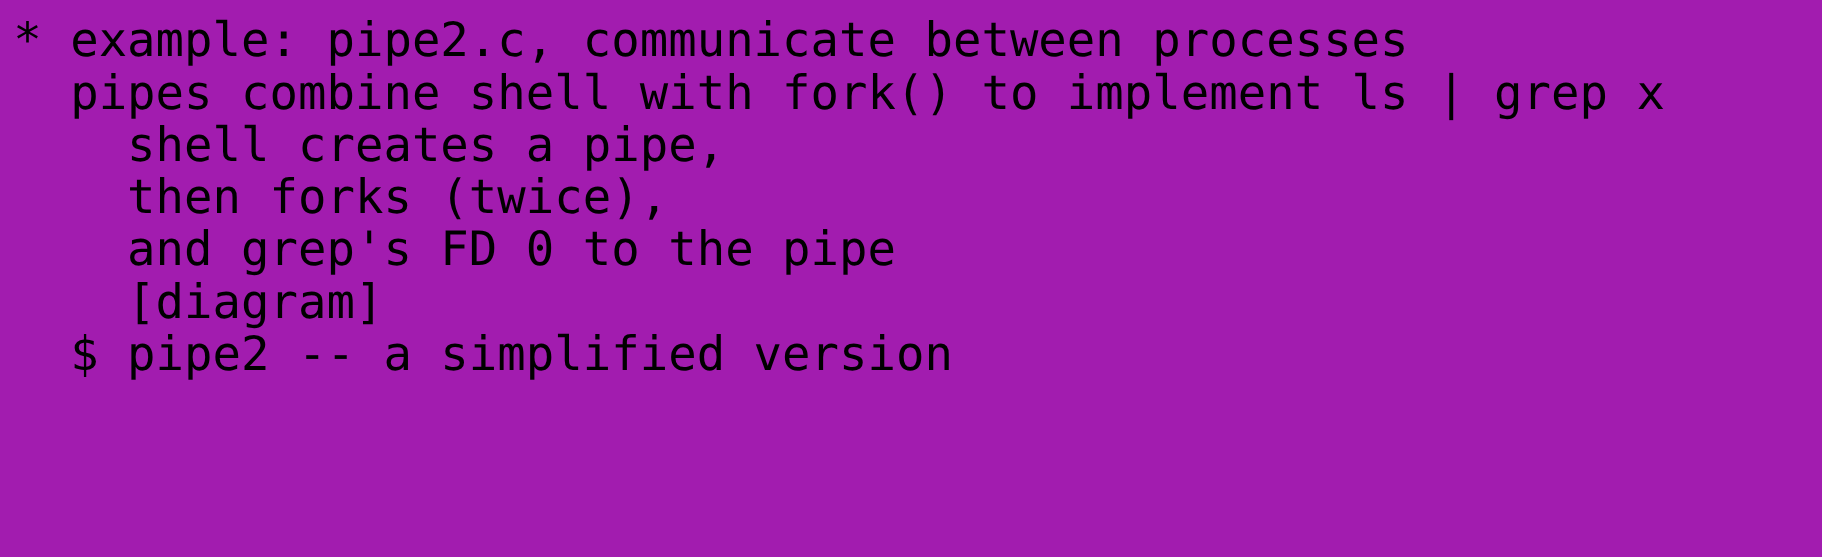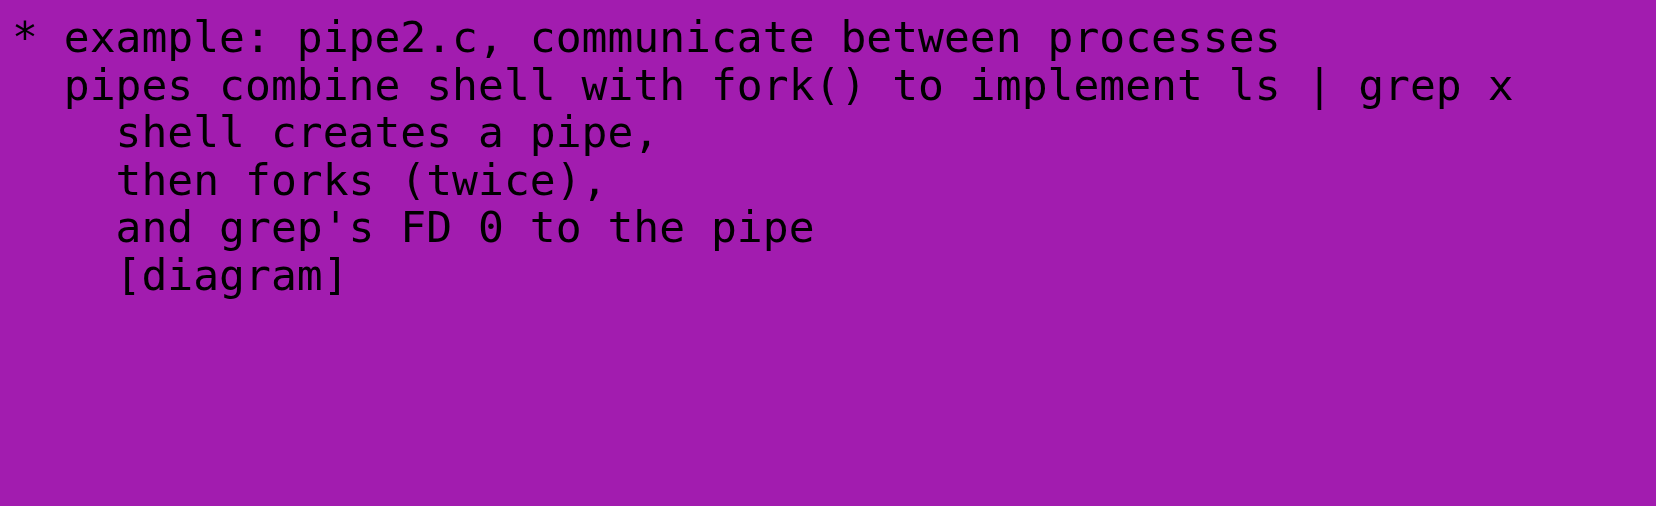--- a/index.html
+++ b/index.html
@@ -42,14 +42,15 @@
 <body>
 
 <div id="slide">
   <div id="note-block">
     <div class="note-line">* example: pipe2.c, communicate between processes</div>
     <div class="note-line">  pipes combine shell with fork() to implement ls | grep x</div>
     <div class="note-line">    shell creates a pipe,</div>
     <div class="note-line">    then forks (twice),</div>
     <div class="note-line">    and grep's FD 0 to the pipe</div>
     <div class="note-line">    [diagram]</div>
+    <div class="note-line">  $ pipe2 -- a simplified version</div>
   </div>
 </div>
 
 </body></html>

